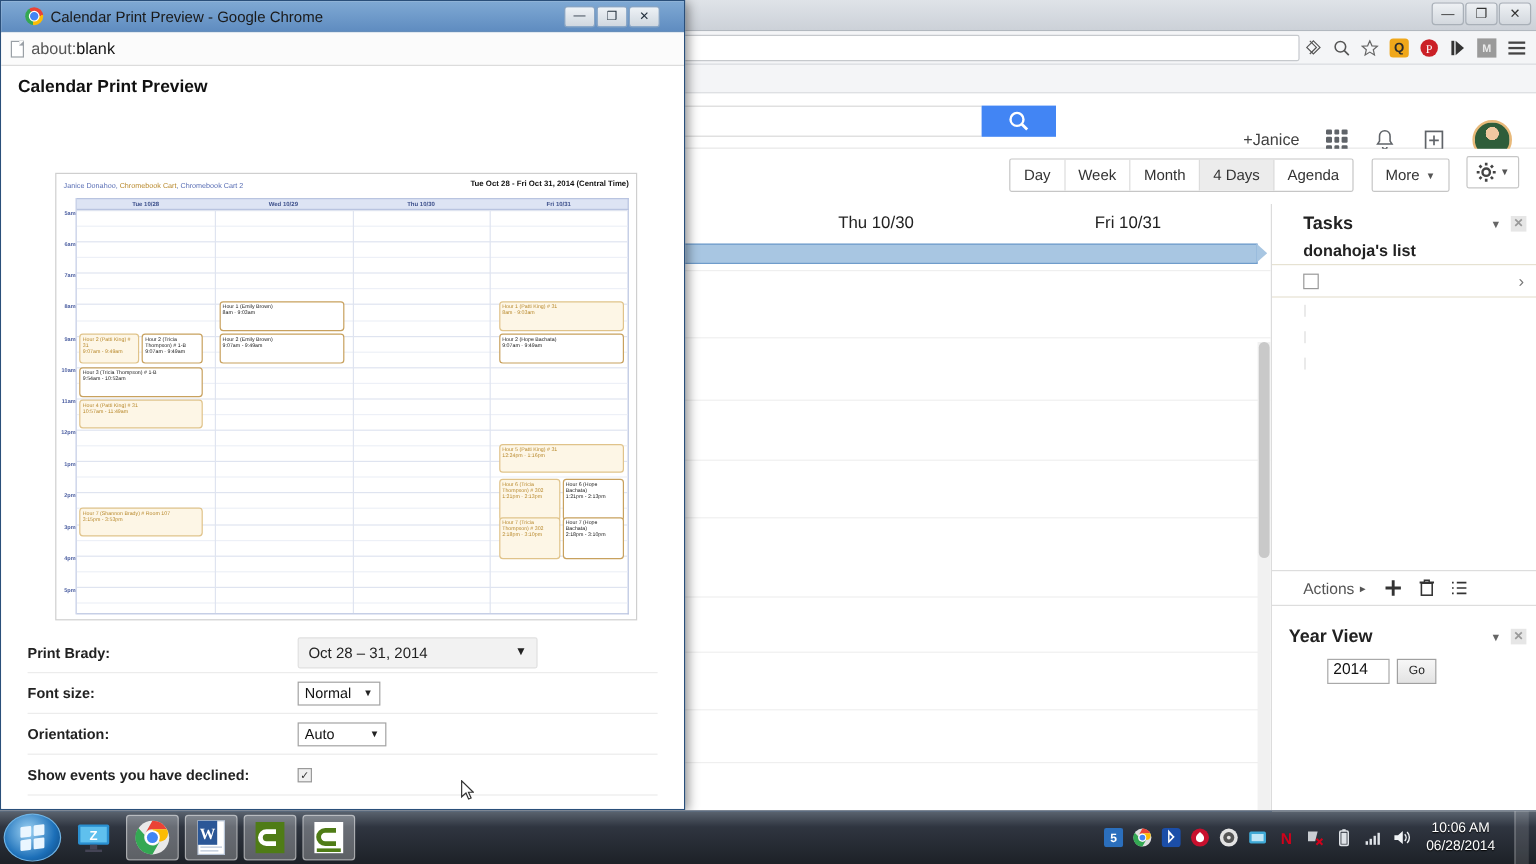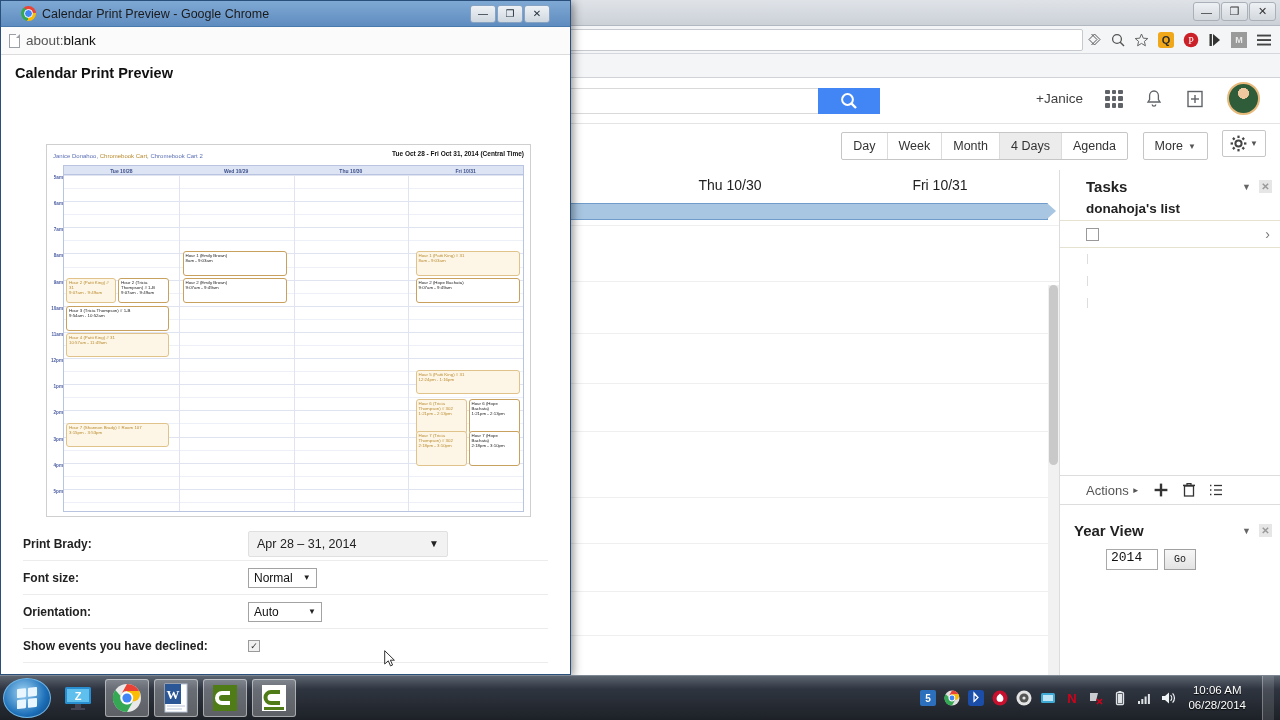--- a/index.html
+++ b/index.html
@@ -57,21 +57,21 @@
   #gcal { position:absolute; left:0; top:78px; width:1280px; height:597px;
           background:#fff; }
   .gc-top { position:absolute; left:0; top:0; width:1280px; height:46px;
             background:#fff; border-bottom:1px solid #e4e4e4; }
   .gc-search { position:absolute; left:420px; top:10px; width:460px; height:26px;
                display:flex; }
   .gc-searchbox { flex:1; border:1px solid #d9d9d9; border-right:none;
                   background:#fff; }
   .gc-searchbtn { width:62px; background:#4285f4; display:flex;
                   align-items:center; justify-content:center; }
-  .gc-right { position:absolute; right:20px; top:4px; display:flex;
+  .gc-right { position:absolute; right:20px; top:22px; display:flex;
               align-items:center; gap:22px; }
   .gc-user { font-size:13.5px; color:#404040; }
   .grid9 { width:18px; height:18px; display:grid;
            grid-template-columns:repeat(3,1fr); grid-gap:2px; }
   .grid9 i { background:#5f6368; border-radius:1px; }
   .avatar { width:33px; height:33px; border-radius:50%;
             background:radial-gradient(circle at 50% 32%, #f0c8a0 0 22%, #2f5d3a 23% 100%);
             border:2px solid #e8b97a; }
 
   .gc-subbar { position:absolute; left:0; top:46px; width:1280px; height:46px;
@@ -132,21 +132,21 @@
              padding:5px 10px 5px 26px; border-bottom:1px solid #e6e2d2; }
   .tchk { width:13px; height:13px; border:1px solid #999; background:#fff; }
   .taskrow .sp { flex:1; }
   .tarrow { color:#777; font-size:14px; }
   .tick { position:absolute; left:27px; width:1px; height:10px; background:#ddd; }
   .actions { position:absolute; left:0; top:305px; width:220px;
              display:flex; align-items:center; gap:13px;
              padding:6px 8px 6px 26px; border-top:1px solid #ddd;
              border-bottom:1px solid #ddd; font-size:13px; color:#555; }
   .yearview { position:absolute; left:0; top:344px; width:220px; }
-  .yearrow { display:flex; align-items:flex-end; gap:6px; padding:6px 0 0 46px;font-family:Liberation Mono, monospace; }
+  .yearrow { display:flex; align-items:flex-end; gap:6px; padding:6px 0 0 46px; }
   .yinput { width:52px; height:21px; border:1px solid #a9a9a9; background:#fff;
             font-size:13px; padding:0 4px; color:#111; }
   .gobtn { height:21px; padding:0 9px; border:1px solid #a0a0a0;
            background:linear-gradient(#f7f7f7,#e3e3e3); font-size:10px;
            color:#222; display:flex; align-items:center; }
 
   
   #ppwin { position:absolute; left:0; top:0; width:571px; height:675px;
            border:1px solid #2a4f7a; background:#fff;
            box-shadow:2px 2px 9px rgba(0,0,0,.45); }
@@ -907,21 +907,21 @@
                 <div>3:15pm - 3:53pm</div>
               </div>
             </div>
         </div>
       </div>
 
       <div class="form">
         <div class="frow">
           <span class="flabel">Print Brady:</span>
           <span class="sel-wide">
-            <span class="sp">Apr 28 – 31, 2014</span>
+            <span class="sp">Oct 28 – 31, 2014</span>
             <span style="font-size:10px;color:#222;">▼</span>
           </span>
         </div>
         <div class="frow">
           <span class="flabel">Font size:</span>
           <span class="sel-small">
             <span>Normal</span>
             <span style="font-size:8px;color:#222;">▼</span>
           </span>
         </div>

